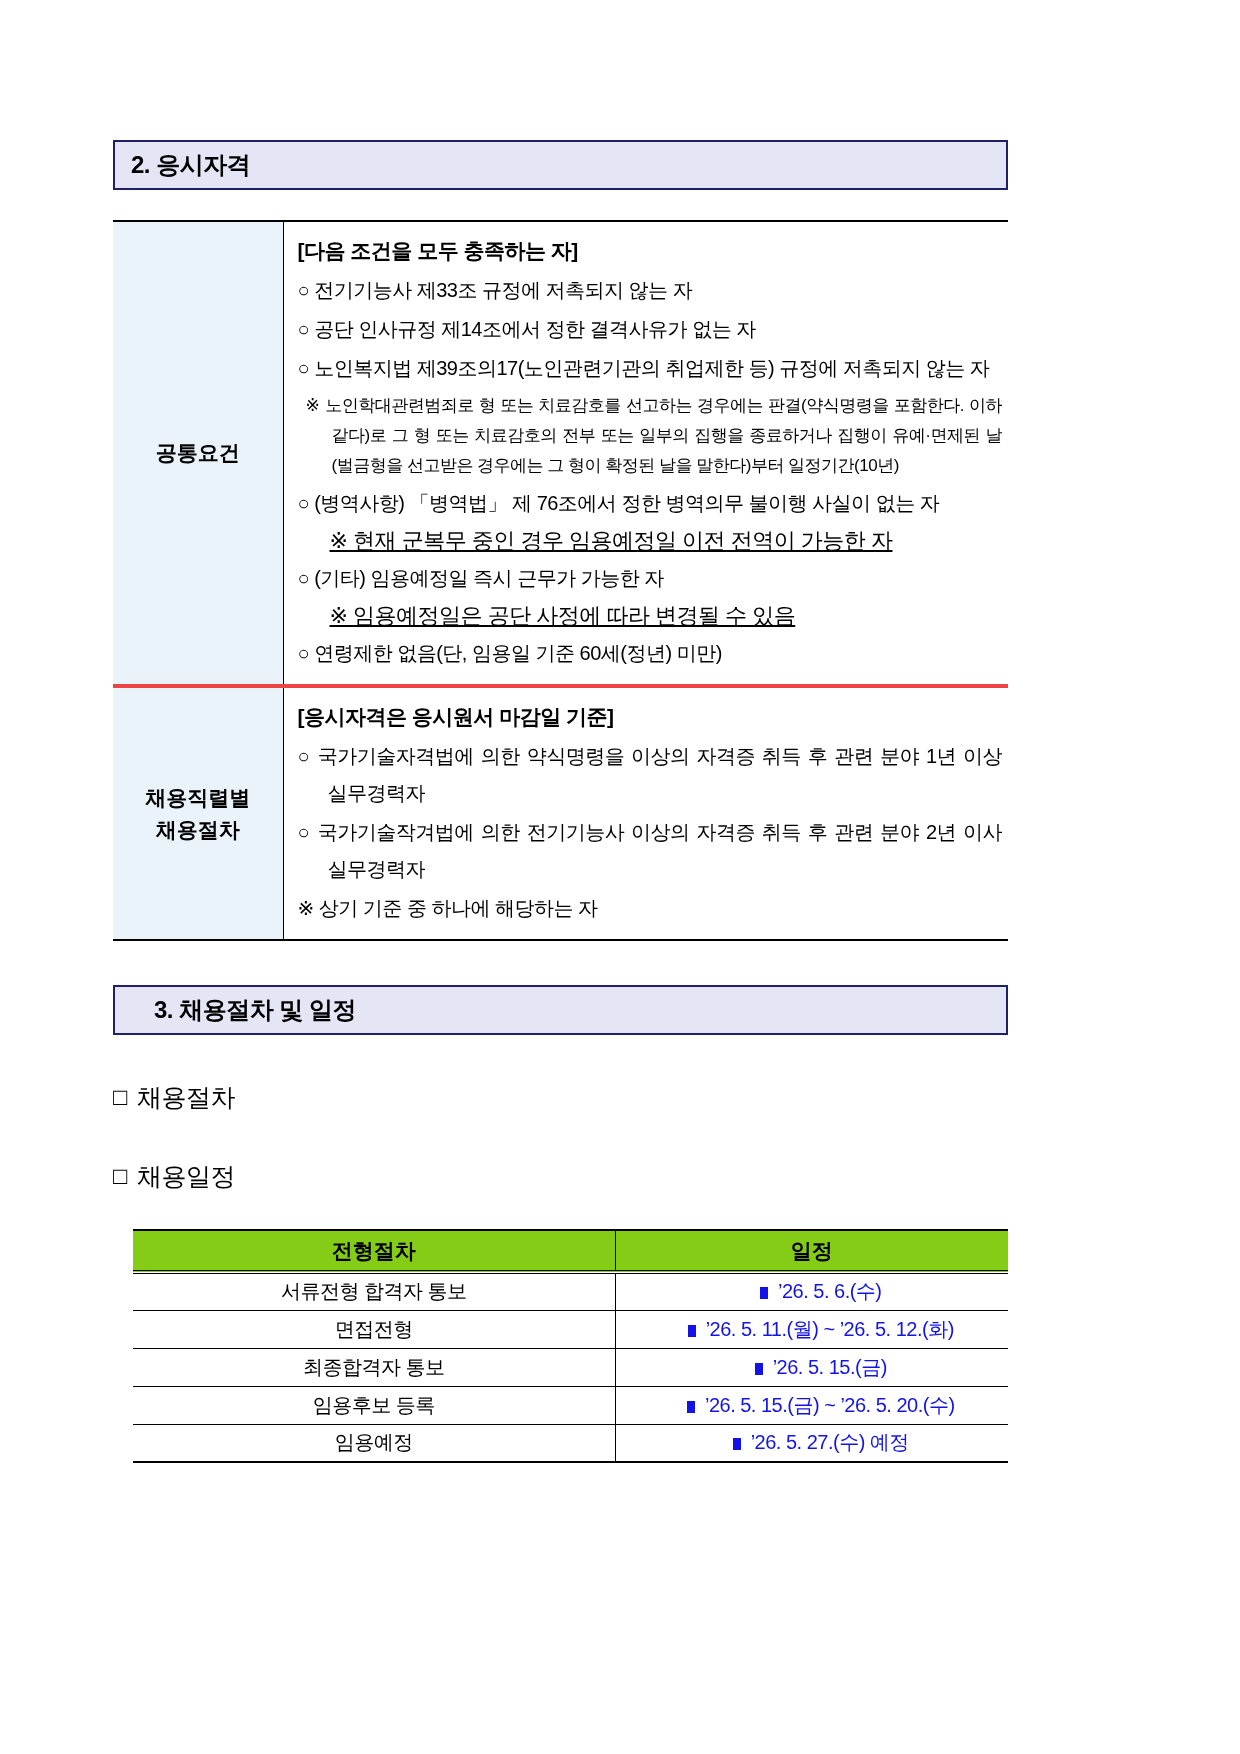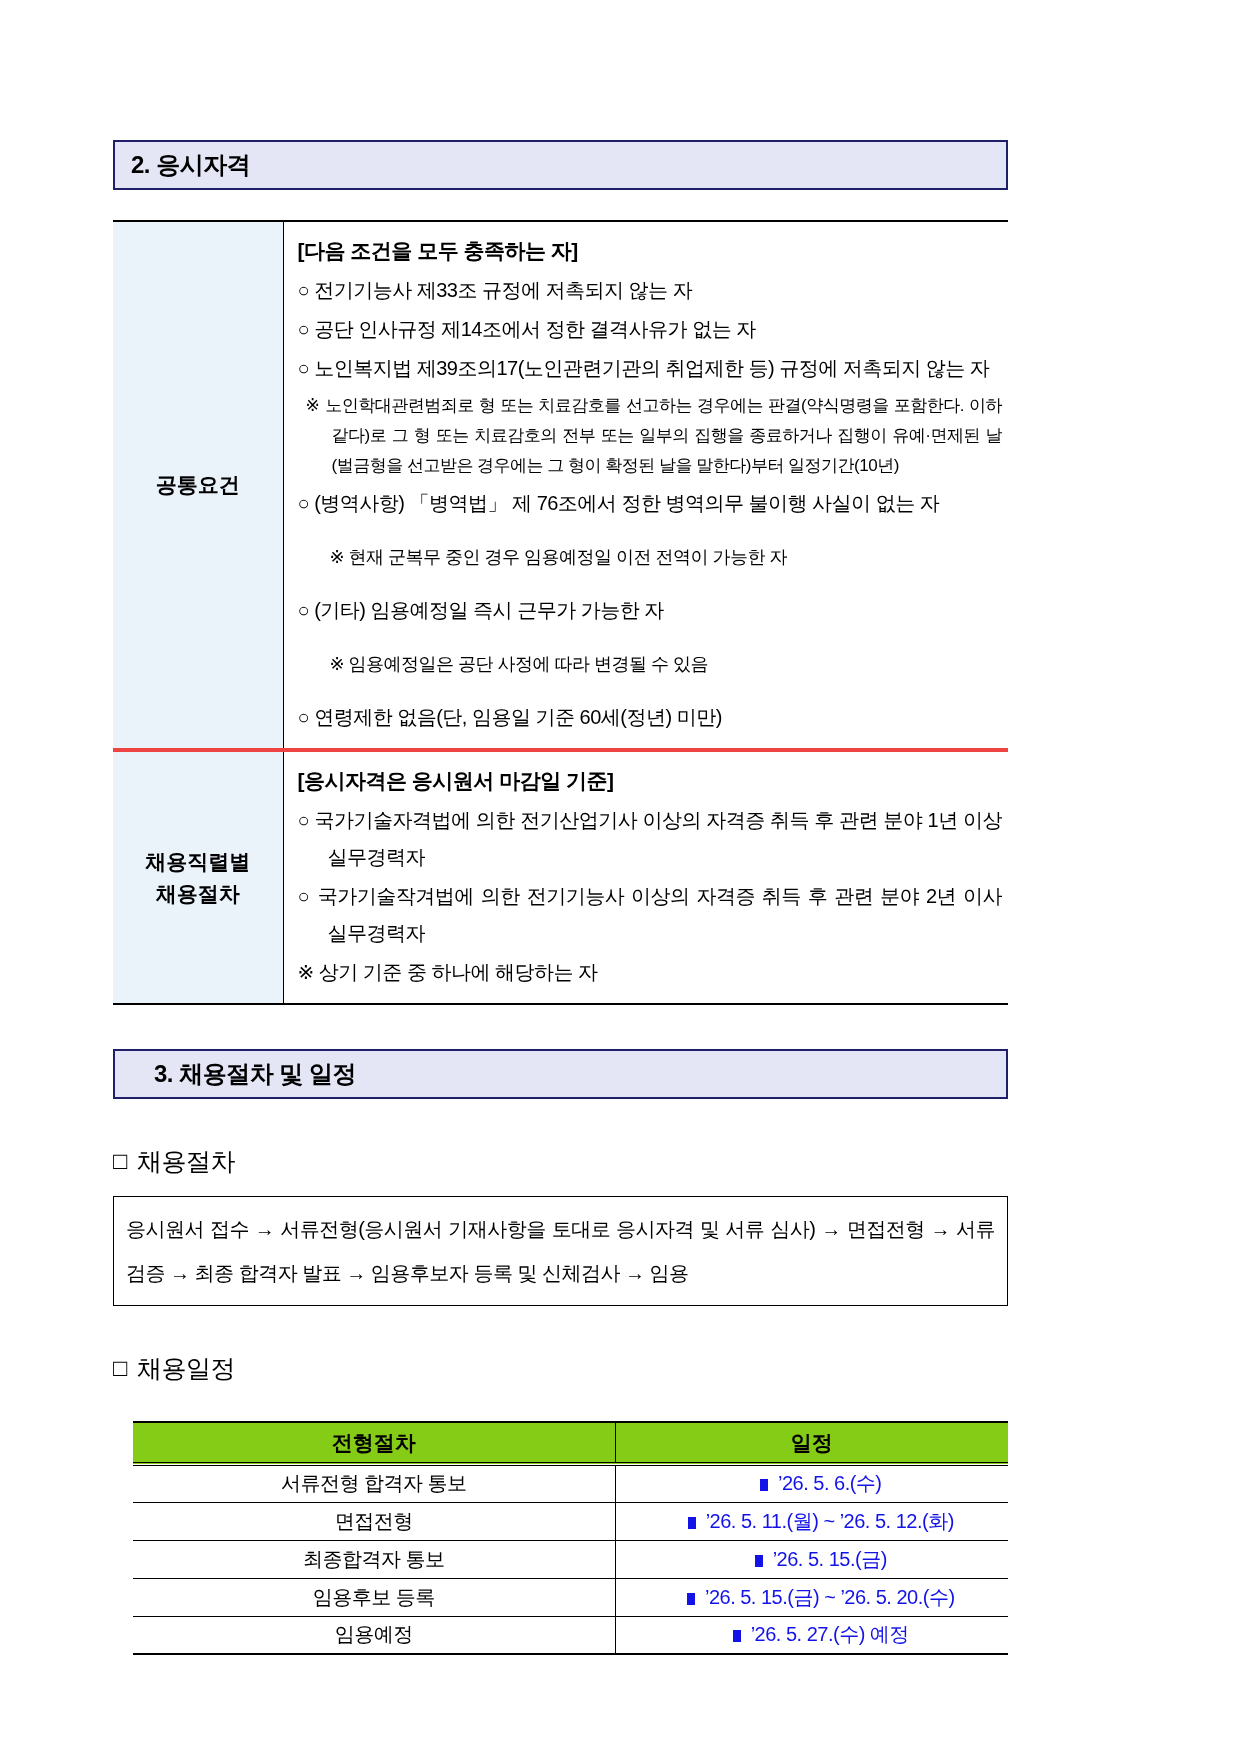--- a/index.html
+++ b/index.html
@@ -30,22 +30,22 @@
     font-weight:bold; font-size:21px; line-height:32px;
     border-right:1.5px solid #000;
   }
   td.cnt { padding:10px 6px 10px 14px; }
 
   .b  { font-size:21px; font-weight:bold; line-height:38px; letter-spacing:-0.5px; }
   .c  { font-size:20px; line-height:37px; padding-left:30px; text-indent:-30px;
         text-align:justify; letter-spacing:-0.5px; margin:2px 0; }
   .n  { font-size:17px; line-height:30px; padding-left:34px; text-indent:-26px;
         text-align:justify; letter-spacing:-0.5px; margin:4px 0; }
-  .n2 { font-size:18px; line-height:34px; padding-left:58px; text-indent:-26px;
-        letter-spacing:-0.5px; margin:18px 0; }
+  .n2 { font-size:22px; line-height:34px; padding-left:58px; text-indent:-26px;
+        letter-spacing:-0.5px; margin:2px 0;text-decoration:underline; }
 
   
   .gap-sec3 { margin-top:44px;padding-left:39px; }
   .sub-h {
     font-family:"Liberation Serif","DejaVu Serif",serif;
     font-size:25px; margin-top:46px; letter-spacing:-0.5px;
     display:flex; align-items:center; gap:10px;
   }
   .sub-h .box { font-size:24px; line-height:1; position:relative; top:-1px; }
 
@@ -98,38 +98,37 @@
         <p class="c">○ 연령제한 없음(단, 임용일 기준 60세(정년) 미만)</p>
       </td>
     </tr>
     <tr>
       <td class="lbl">
         <div>채용직렬별</div>
         <div>채용절차</div>
       </td>
       <td class="cnt">
         <p class="b">[응시자격은 응시원서 마감일 기준]</p>
-        <p class="c">○ 국가기술자격법에 의한 전기산업기사 이상의 자격증 취득 후 관련 분야 1년 이상 실무경력자</p>
+        <p class="c">○ 국가기술자격법에 의한 약식명령을 이상의 자격증 취득 후 관련 분야 1년 이상 실무경력자</p>
         <p class="c">○ 국가기술작겨법에 의한 전기기능사 이상의 자격증 취득 후 관련 분야 2년 이사 실무경력자</p>
         <p class="c">※ 상기 기준 중 하나에 해당하는 자</p>
       </td>
     </tr>
   </tbody>
     </table>
 
   <div class="sec-header gap-sec3">
     <span class="t">3. 채용절차 및 일정</span>
   </div>
 
   <div class="sub-h">
     <span class="box">□</span>
     <span>채용절차</span>
   </div>
 
-  <div class="process-box">응시원서 접수 → 서류전형(응시원서 기재사항을 토대로 응시자격 및 서류 심사) → 면접전형 → 서류검증 → 최종 합격자 발표 → 임용후보자 등록 및 신체검사 → 임용</div>
 
   <div class="sub-h">
     <span class="box">□</span>
     <span>채용일정</span>
   </div>
 
   <table class="sched">
     <tbody>
         <tr>
       <th class="col-step">전형절차</th>

